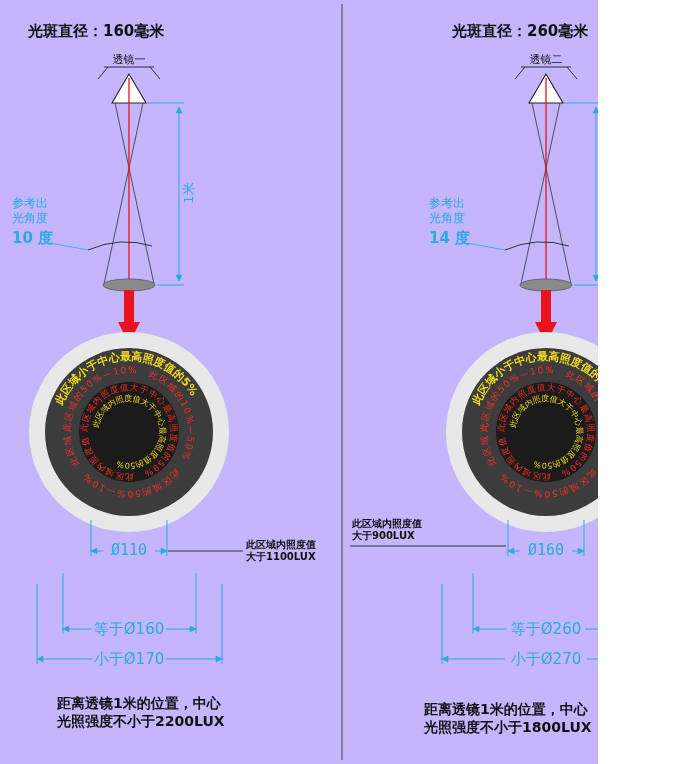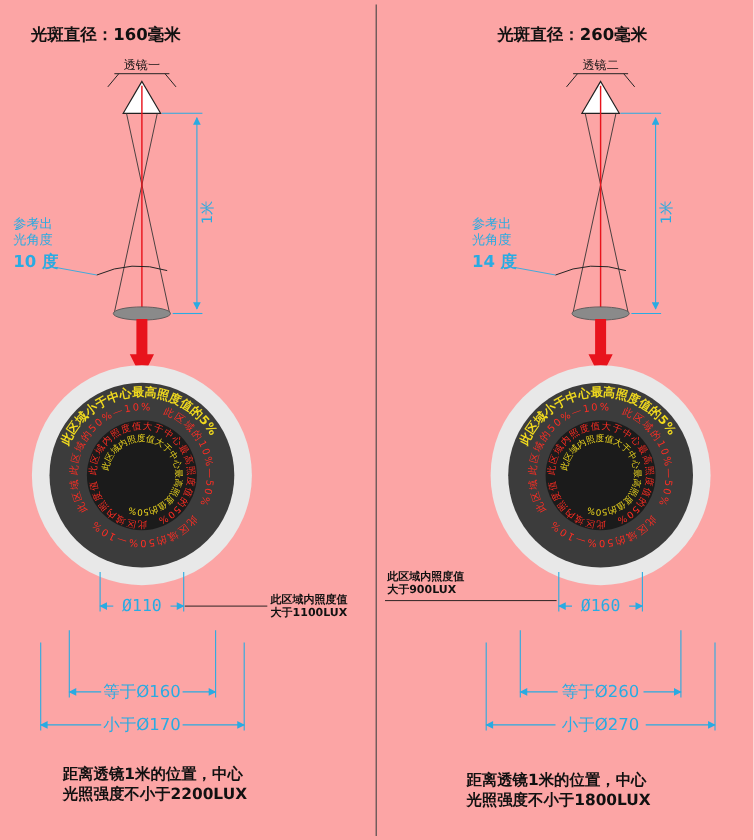--- a/index.html
+++ b/index.html
@@ -1,16 +1,16 @@
 <!DOCTYPE html>
 <html><head>
 <meta charset="utf-8">
 <style>
   html,body{margin:0;padding:0;background:#ffffff;}
-  .canvas{position:relative;width:685px;height:764px;background:#fca5a5;overflow:hidden;
+  .canvas{position:relative;width:598px;height:764px;background:#c4b5fd;overflow:hidden;
           font-family:"DejaVu Sans",sans-serif;}
   svg{position:absolute;top:0;left:0;}
   text{font-family:"DejaVu Sans",sans-serif;fill:#111;}
   .title-text{font-size:15px;font-weight:bold;}
   .small-label{font-size:11px;}
   .dim{stroke:#29abe2;stroke-width:1;fill:none;}
   .dimtext{fill:#29abe2;font-family:"DejaVu Sans Mono","DejaVu Sans",monospace;font-size:15px;}
   .dimtext-cjk{fill:#29abe2;font-size:15px;}
   .meter-text{fill:#29abe2;font-size:13px;}
   .angle-text{fill:#29abe2;font-size:12px;}

